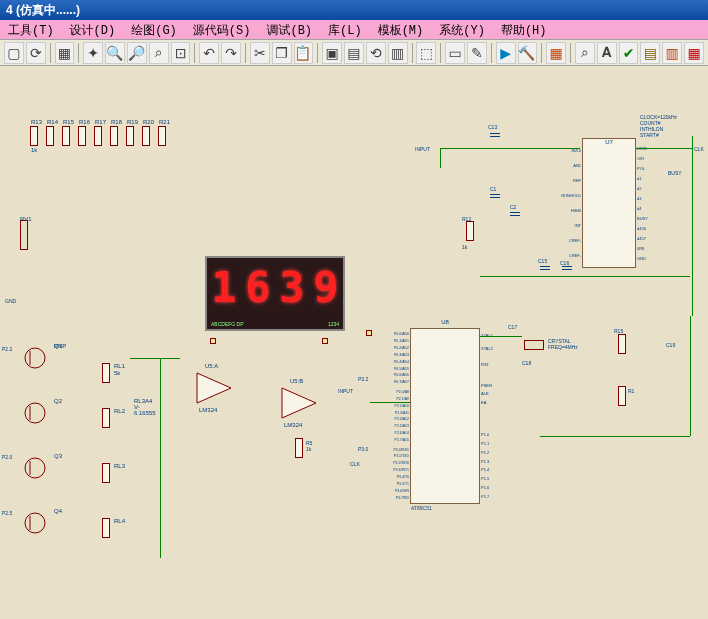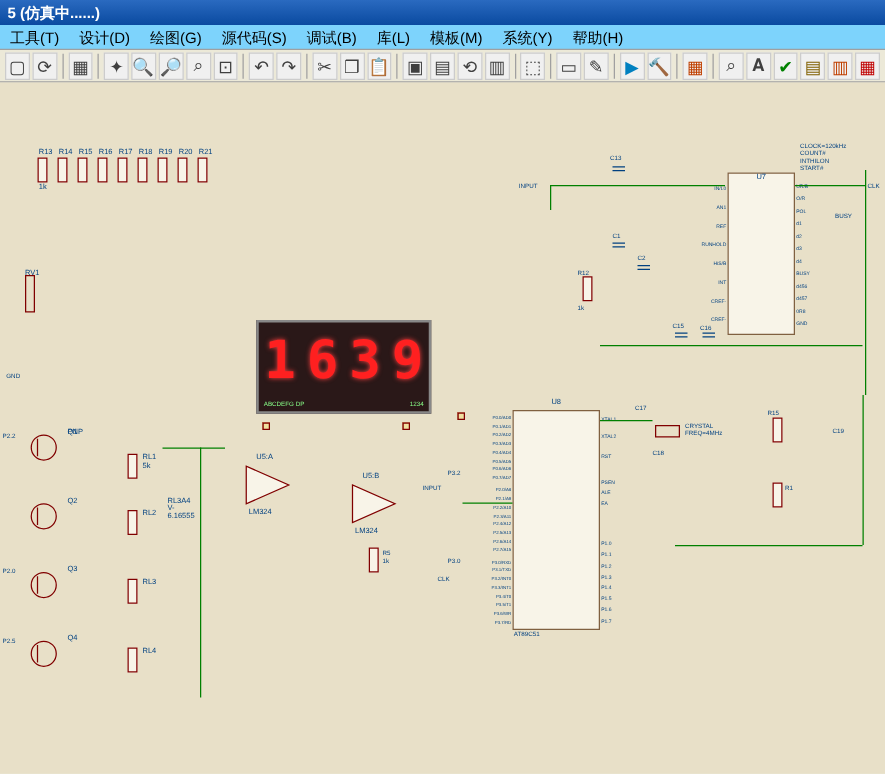--- a/index.html
+++ b/index.html
@@ -1,18 +1,18 @@
 <!DOCTYPE html>
 <html><head>
 <meta charset="utf-8">
 <style>
 * { margin: 0; padding: 0; box-sizing: border-box; }
 body { font-family: "SimSun", sans-serif; font-size: 12px; background: #ece9d8; width: 708px; height: 619px; overflow: hidden; position: relative; }
 .titlebar { background: linear-gradient(to bottom, #2a6ac0, #0a4aa0); color: white; height: 20px; line-height: 20px; padding-left: 6px; font-weight: bold; }
-.menubar { background: #7dd3fc; border-bottom: 1px solid #a0a0a0; height: 20px; display: flex; }
+.menubar { background: #f9a8d4; border-bottom: 1px solid #a0a0a0; height: 20px; display: flex; font-family: Liberation Mono, monospace; }
 .menubar span { padding: 2px 8px; cursor: pointer; }
 .toolbar { background: #ece9d8; border-bottom: 1px solid #a0a0a0; height: 26px; display: flex; align-items: center; padding: 0 4px; gap: 2px; }
 .tbtn { width: 22px; height: 22px; border: 1px solid #ccc; background: #f0f0f0; display: flex; align-items: center; justify-content: center; cursor: pointer; font-size: 14px; color: #404040; }
 .tsep { width: 1px; height: 20px; background: #a0a0a0; margin: 0 2px; }
 .canvas { position: absolute; top: 66px; left: 0; right: 0; bottom: 0; background: #e8e0c8; overflow: hidden; }
 .grid-dots { position: absolute; inset: 0; background-image: radial-gradient(circle, #808060 0.5px, transparent 0.5px); background-size: 6px 6px; }
 .sch { position: absolute; font-size: 6px; color: #004080; }
 .wire { position: absolute; background: #008000; }
 .wire.h { height: 1px; }
 .wire.v { width: 1px; }
@@ -28,21 +28,21 @@
 .ic-title { font-size: 6px; color: #004080; text-align: center; }
 .res { position: absolute; width: 8px; height: 20px; border: 1px solid #800000; background: #f8f4e8; }
 .cap { position: absolute; width: 10px; height: 4px; border-top: 1px solid #004080; border-bottom: 1px solid #004080; }
 .pin-term { position: absolute; width: 6px; height: 6px; border: 1px solid #800000; background: #f0e0a0; }
 .netlabel { position: absolute; font-size: 5px; color: #004080; }
 .small-txt { font-size: 5px; color: #004080; }
 </style>
 </head>
 <body>
 
-<div class="titlebar">5 (仿真中......)</div>
+<div class="titlebar">4 (仿真中......)</div>
 
 <div class="menubar">
   <span>工具(T)</span>
   <span>设计(D)</span>
   <span>绘图(G)</span>
   <span>源代码(S)</span>
   <span>调试(B)</span>
   <span>库(L)</span>
   <span>模板(M)</span>
   <span>系统(Y)</span>

